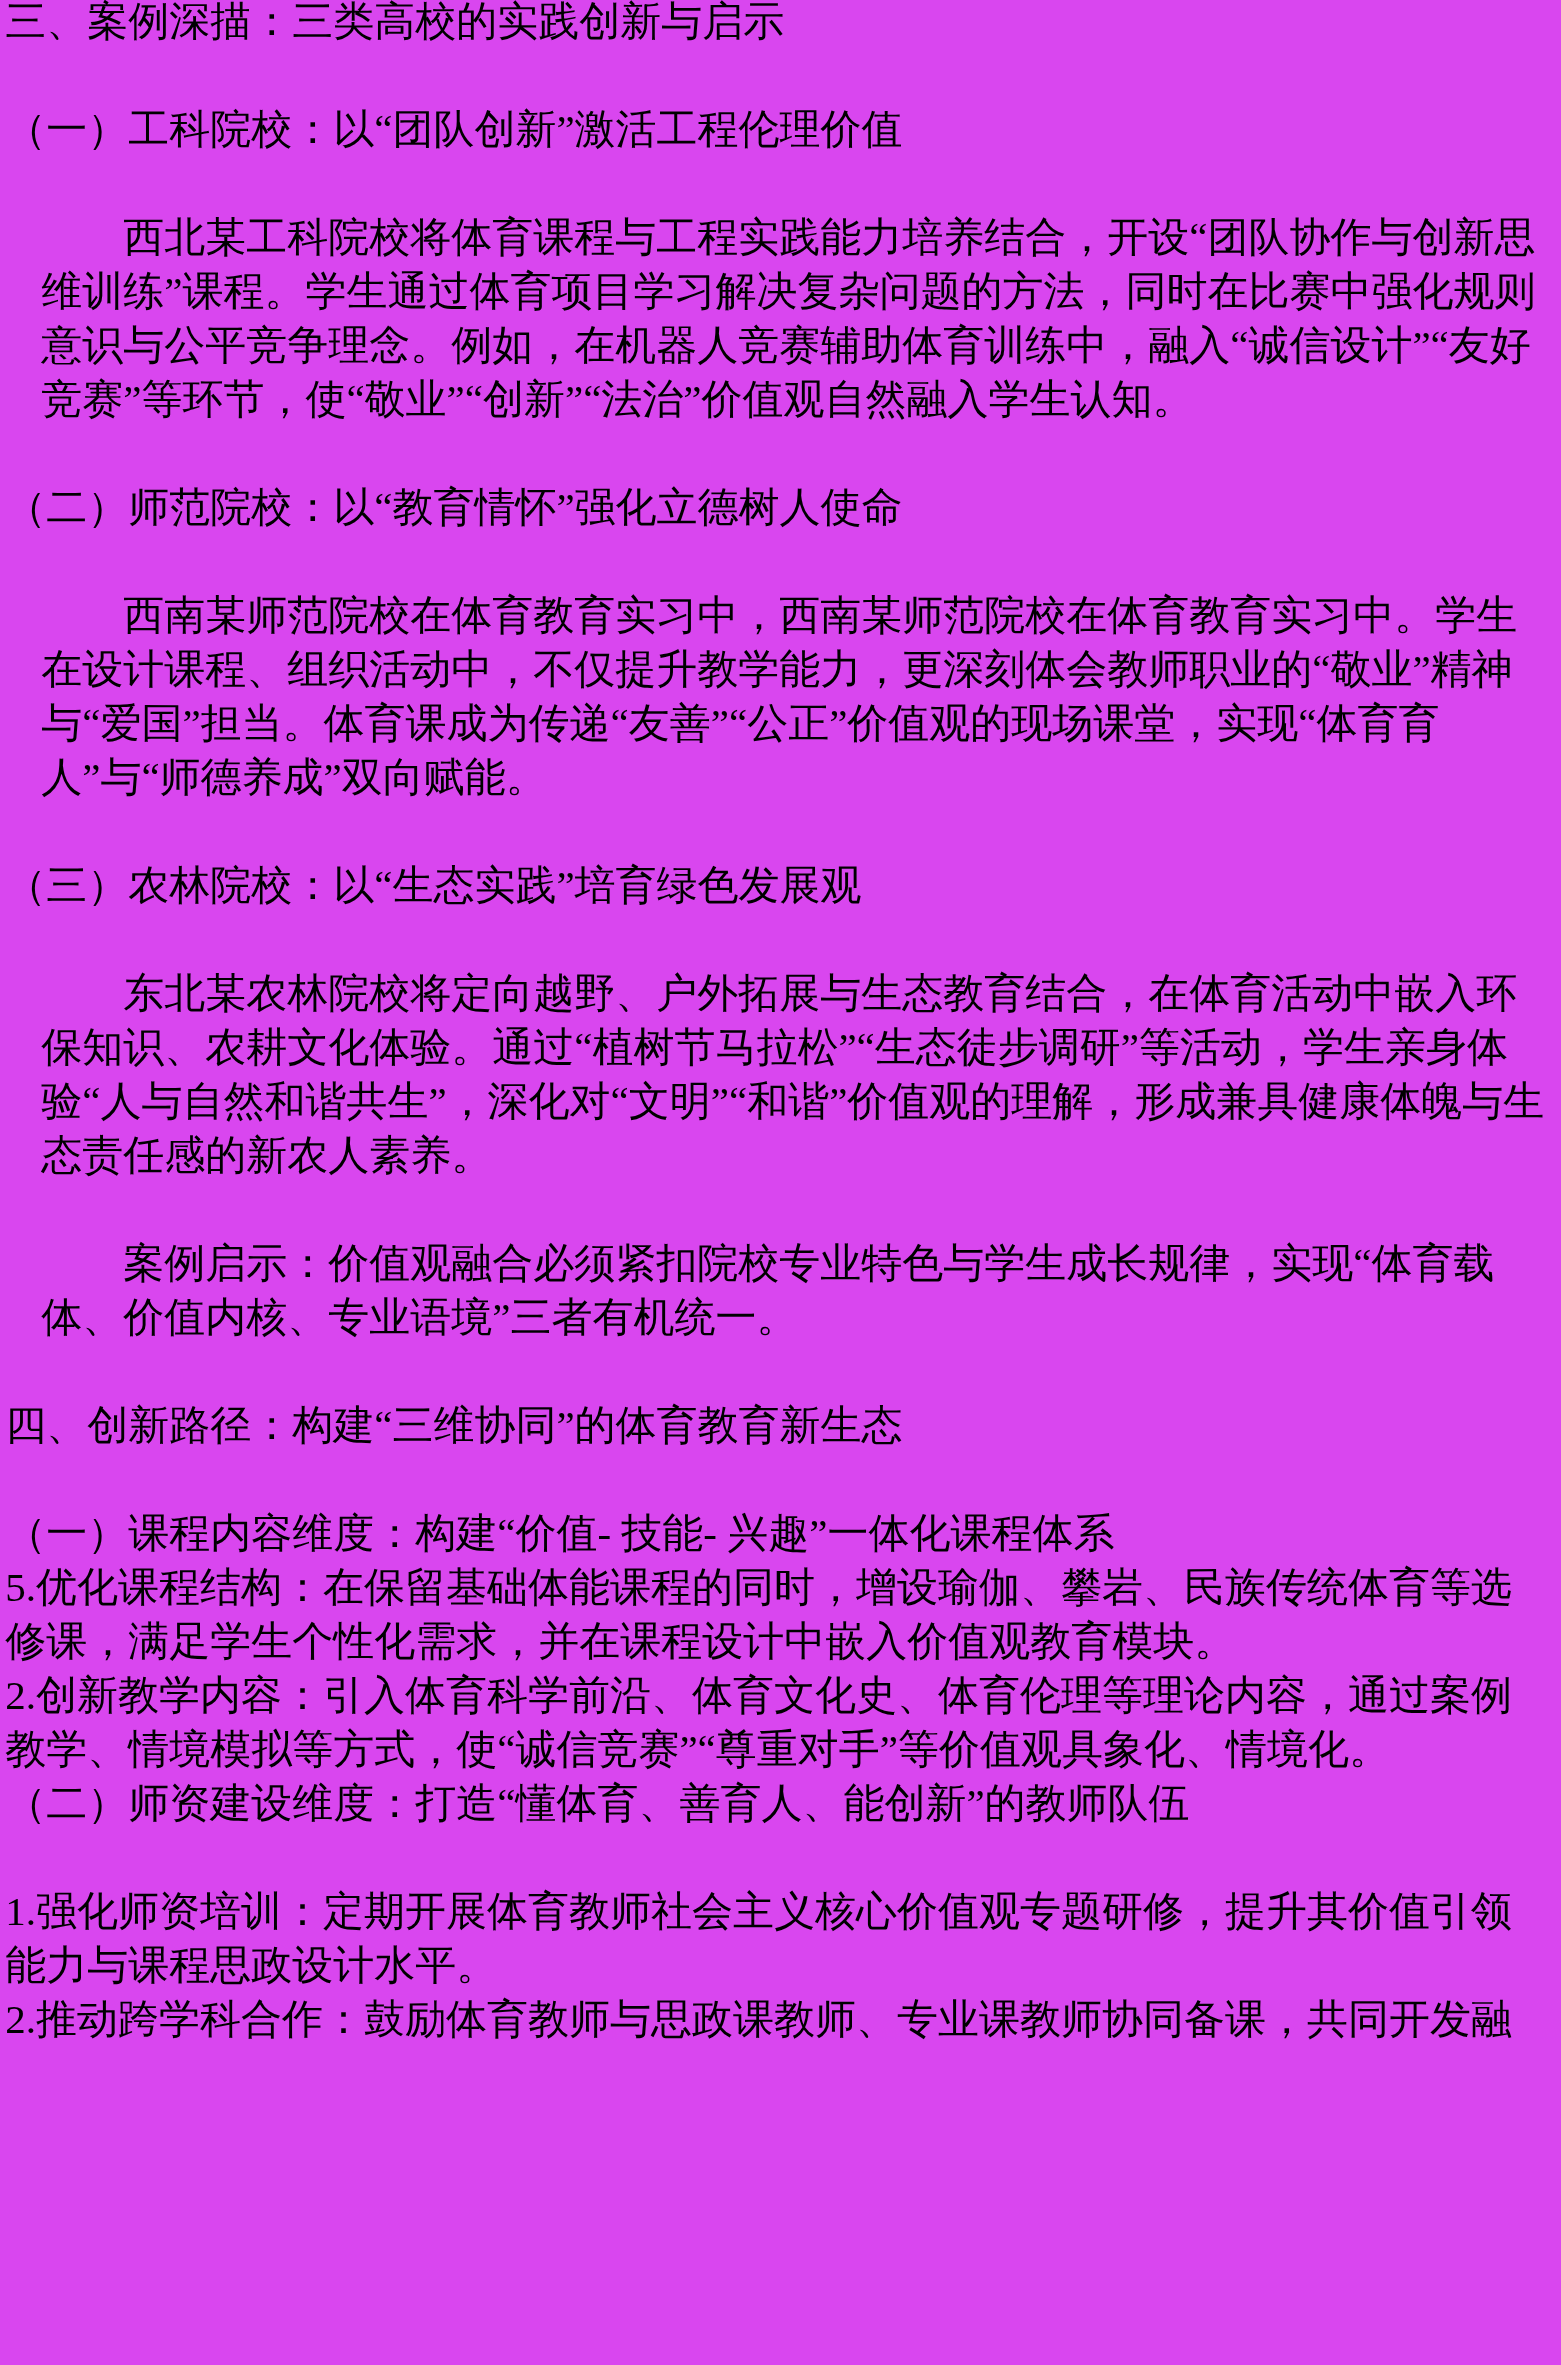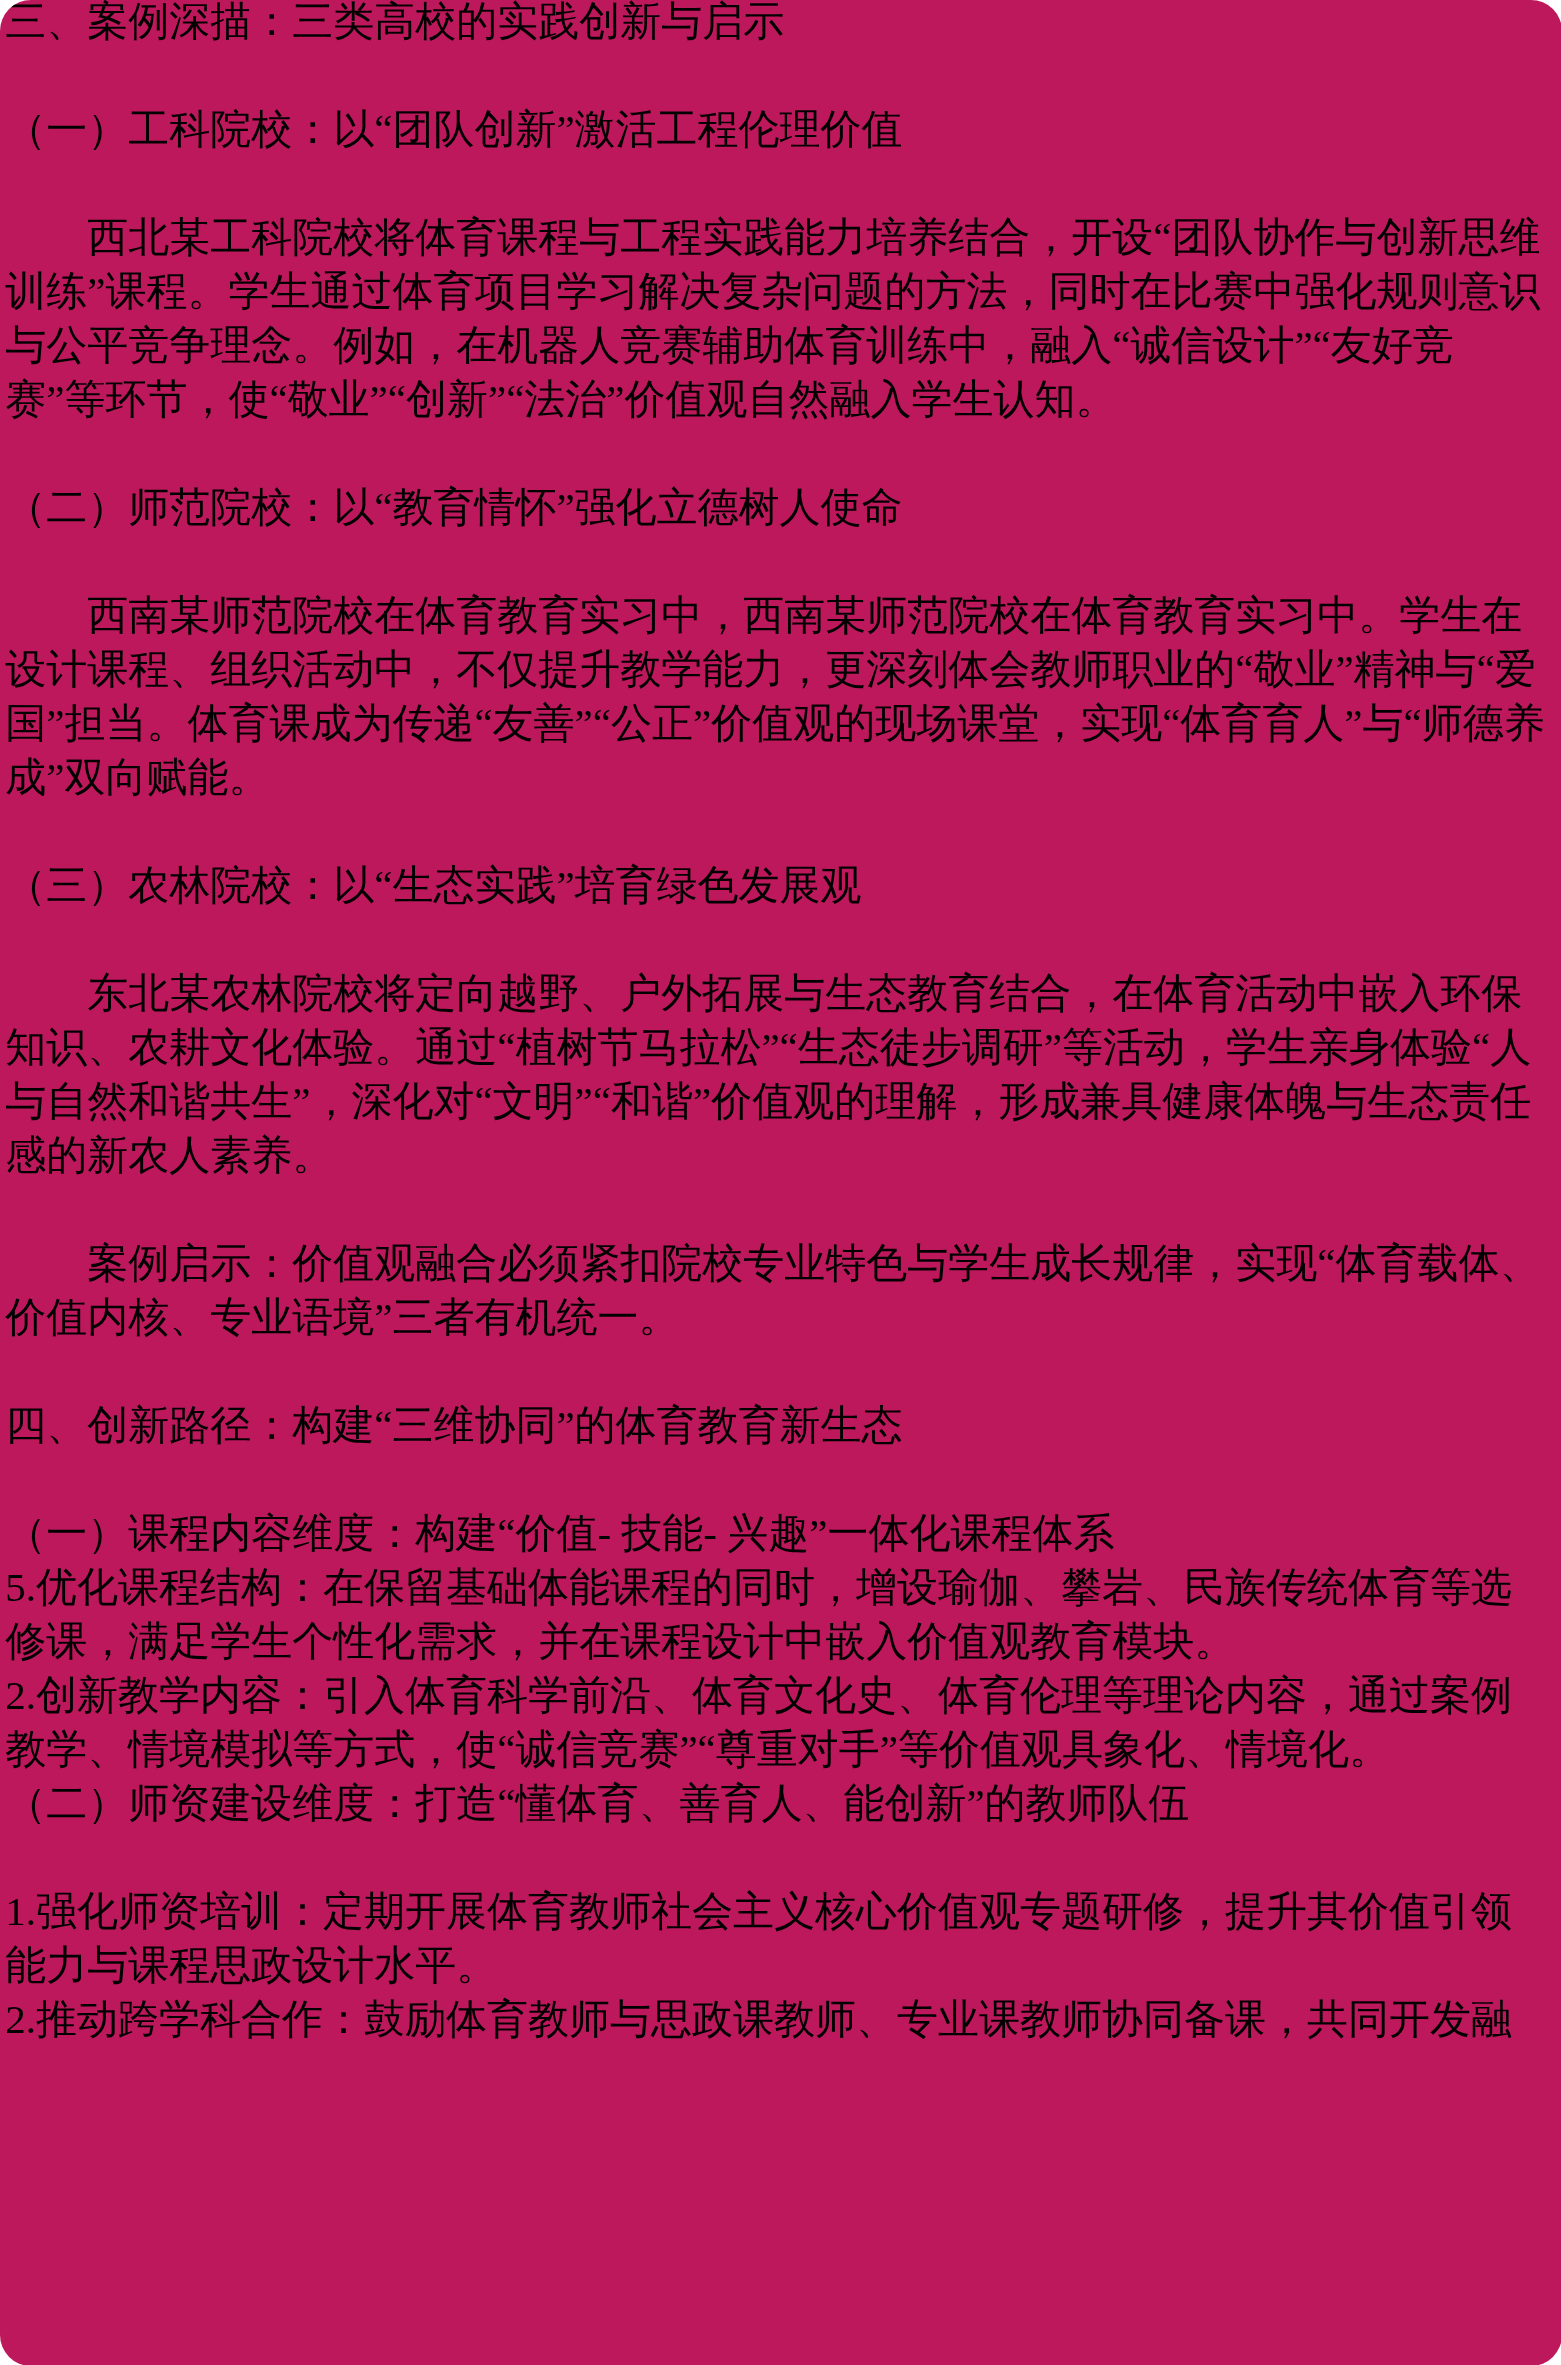--- a/index.html
+++ b/index.html
@@ -30,26 +30,27 @@
     margin: 0 0 54px 0;
     padding: 0;
     overflow-wrap: break-word;
     word-break: normal;
   }
   .block.nogap {
     margin-bottom: 0;
   }
   .block.indent {
     text-indent: 82px;
+    margin-left: 36px;
   }
 </style>
 </head>
 <body>
 
-<div class="page" style="background: #be185d; border-radius: 31px;">
+<div class="page" style="background: #d946ef;">
   <div class="doc" id="doc-body" style="color: rgb(0, 0, 0);">
       <p class="block">三、案例深描：三类高校的实践创新与启示</p>
       <p class="block">（一）工科院校：以“团队创新”激活工程伦理价值</p>
       <p class="block indent">西北某工科院校将体育课程与工程实践能力培养结合，开设“团队协作与创新思维训练”课程。学生通过体育项目学习解决复杂问题的方法，同时在比赛中强化规则意识与公平竞争理念。例如，在机器人竞赛辅助体育训练中，融入“诚信设计”“友好竞赛”等环节，使“敬业”“创新”“法治”价值观自然融入学生认知。</p>
       <p class="block">（二）师范院校：以“教育情怀”强化立德树人使命</p>
       <p class="block indent">西南某师范院校在体育教育实习中，西南某师范院校在体育教育实习中。学生在设计课程、组织活动中，不仅提升教学能力，更深刻体会教师职业的“敬业”精神与“爱国”担当。体育课成为传递“友善”“公正”价值观的现场课堂，实现“体育育人”与“师德养成”双向赋能。</p>
       <p class="block">（三）农林院校：以“生态实践”培育绿色发展观</p>
       <p class="block indent">东北某农林院校将定向越野、户外拓展与生态教育结合，在体育活动中嵌入环保知识、农耕文化体验。通过“植树节马拉松”“生态徒步调研”等活动，学生亲身体验“人与自然和谐共生”，深化对“文明”“和谐”价值观的理解，形成兼具健康体魄与生态责任感的新农人素养。</p>
       <p class="block indent">案例启示：价值观融合必须紧扣院校专业特色与学生成长规律，实现“体育载体、价值内核、专业语境”三者有机统一。</p>
       <p class="block">四、创新路径：构建“三维协同”的体育教育新生态</p>

